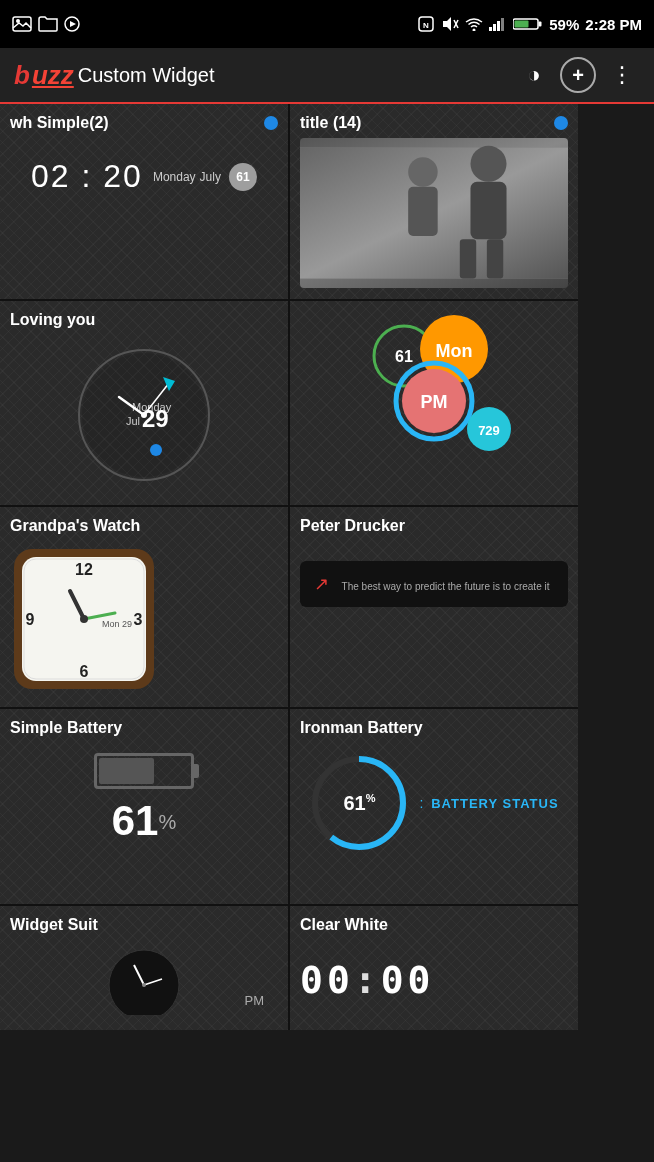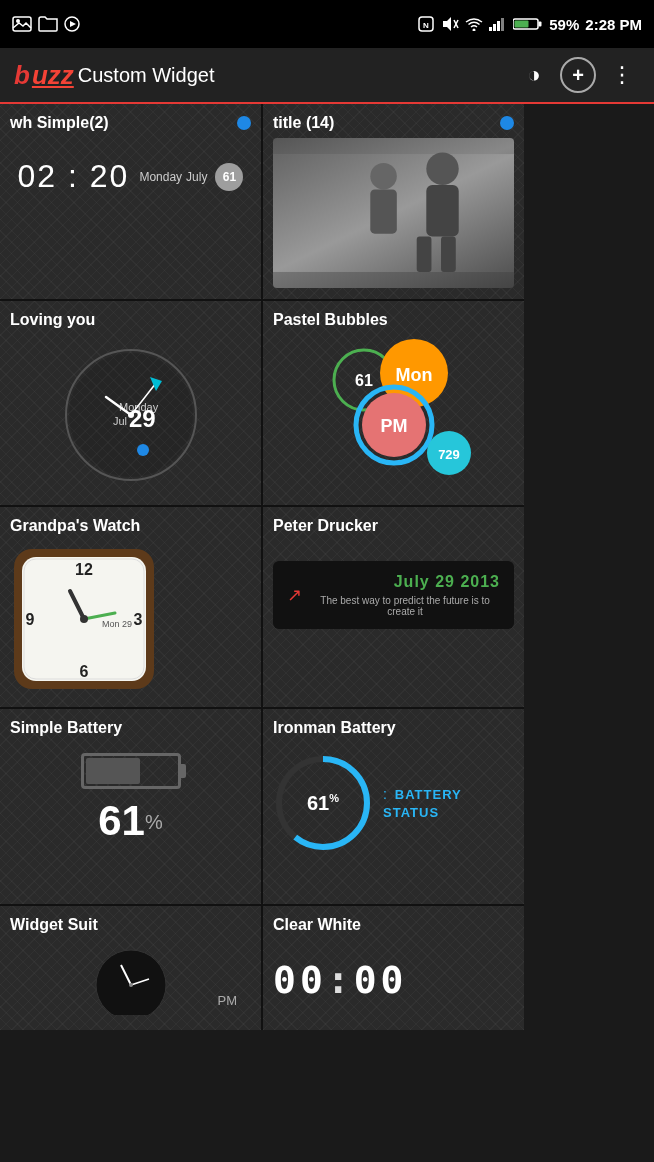--- a/index.html
+++ b/index.html
@@ -76,21 +76,21 @@
       margin-left: 8px;
       cursor: pointer;
     }
 
     
     .widget-grid {
       display: grid;
       grid-template-columns: 1fr 1fr;
       gap: 2px;
       background: #111;
-      width: 524px;
+      width: 578px;
     }
 
     .widget-cell {
       background: #2a2a2a;
       background-image:
         repeating-linear-gradient(45deg, rgba(255,255,255,0.03) 0px, rgba(255,255,255,0.03) 1px, transparent 1px, transparent 8px),
         repeating-linear-gradient(-45deg, rgba(255,255,255,0.03) 0px, rgba(255,255,255,0.03) 1px, transparent 1px, transparent 8px);
       position: relative;
       padding: 10px;
       min-height: 195px;
@@ -463,23 +463,20 @@
         <polygon points="89,32 101,36 95,46" fill="#00bcd4"></polygon>
 
         <circle cx="82" cy="105" r="6" fill="#1e88e5"></circle>
 
         <circle cx="70" cy="70" r="3" fill="#fff"></circle>
       </svg>
     </div>
   </div>
 
   <div class="widget-cell">
-    <div class="widget-title">
-      <span>Pastel Bubbles</span>
-    </div>
     <div class="pastel-content">
       <svg width="200" height="155" viewBox="0 0 200 155">
 
         <circle cx="70" cy="45" r="30" fill="none" stroke="#4caf50" stroke-width="3"></circle>
         <circle cx="70" cy="45" r="26" fill="transparent"></circle>
         <text x="70" y="51" text-anchor="middle" fill="white" font-size="16" font-weight="bold">61</text>
 
         <circle cx="120" cy="38" r="34" fill="#ff9800"></circle>
         <text x="120" y="46" text-anchor="middle" fill="white" font-size="18" font-weight="bold">Mon</text>
 
@@ -524,21 +521,20 @@
 
   <div class="widget-cell">
     <div class="widget-title">
       <span>Peter Drucker</span>
     </div>
     <div class="peter-content">
       <div class="peter-box">
         <div class="peter-inner">
           <span class="peter-arrow">↗</span>
           <div style="flex:1;">
-            <div class="peter-date">July  29  2013</div>
             <div class="peter-quote">The best way to predict the future is to create it</div>
           </div>
         </div>
       </div>
     </div>
   </div>
 
   <div class="widget-cell">
     <div class="widget-title">
       <span>Simple Battery</span>

